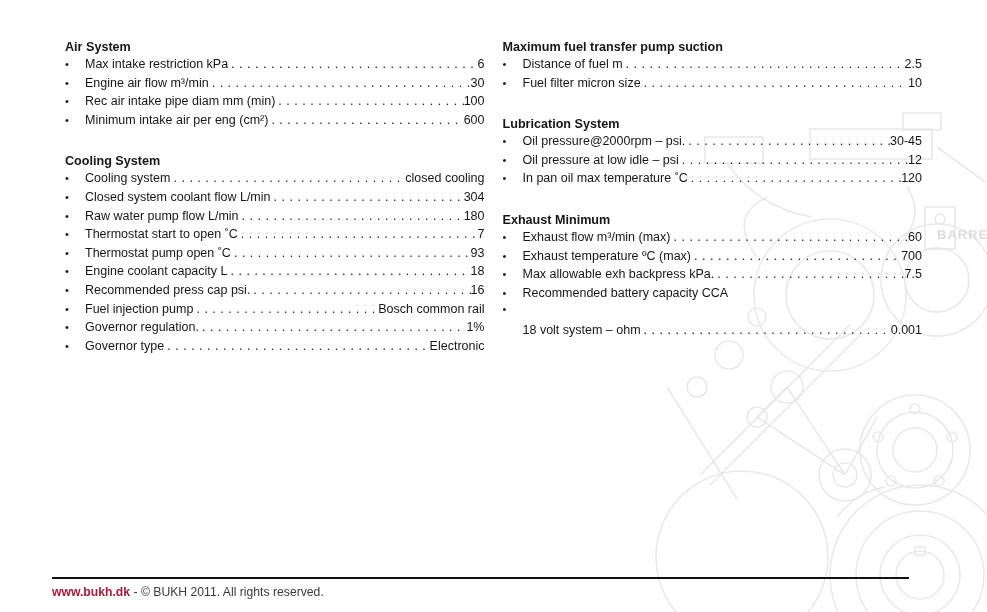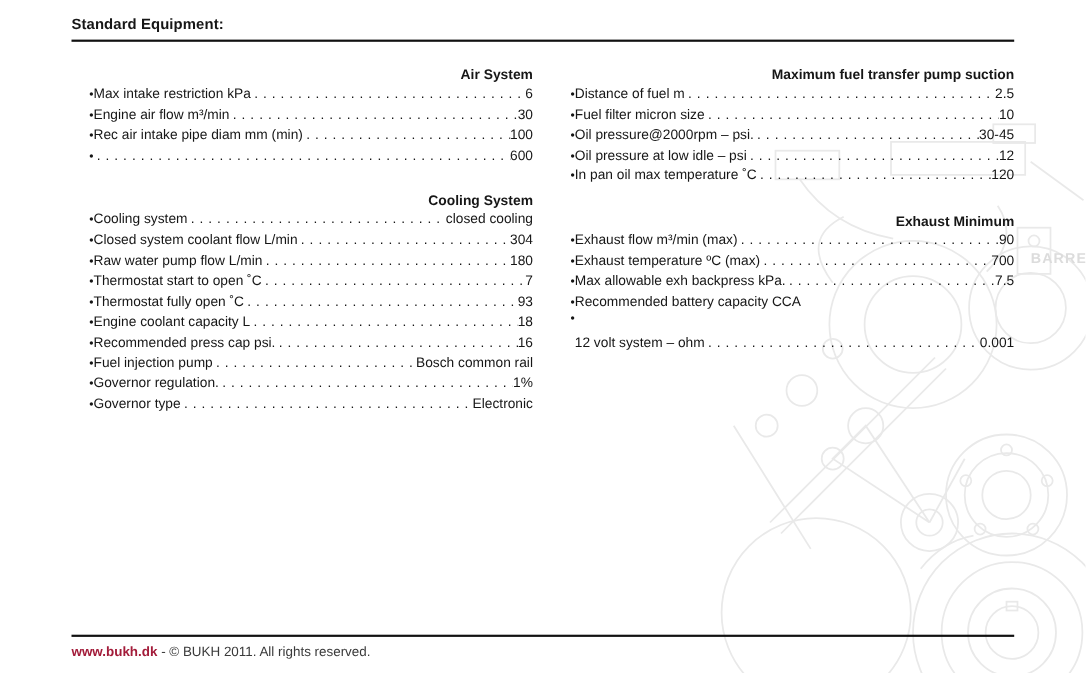--- a/index.html
+++ b/index.html
@@ -10,37 +10,37 @@
   }
   .page { position:absolute; inset:0; }
   .bg-art { position:absolute; right:0; bottom:0; width:380px; height:525px; z-index:0; }
   .content { position:relative; z-index:1; }
 
   .title {
     margin:0 65px; padding:14px 0 7px;
     border-bottom:2px solid #111;
     font-size:13.5px; font-weight:bold; letter-spacing:.1px;
   }
-  .columns { display:flex; gap:18px; margin:0 65px;text-align:right; }
+  .columns { display:flex; gap:18px; margin:17px 65px; }
   .col { flex:1 1 0; min-width:0; }
 
   .sec-heading { font-size:12.6px; font-weight:bold; margin:23px 0 3px; }
   .item { font-size:12.5px; }
   .line { display:flex; align-items:baseline; height:18.6px; }
   .bullet { flex:none; width:20px; font-size:11px; line-height:1; }
   .label { flex:none; white-space:nowrap; }
   .leader { flex:1 1 auto; overflow:hidden; white-space:nowrap; padding:0 3px; min-width:8px; }
   .leader::after {
     content:"..........................................................................................................................";
     letter-spacing:4.5px; color:#161616;
   }
   .value { flex:none; white-space:nowrap; }
 
   .footer {
-    position:absolute; left:65px; width:857px; top:577px;
+    position:absolute; left:52px; width:857px; top:577px;
     border-top:2px solid #111; padding-top:6px;
     font-size:12.2px; color:#3a3a3a; z-index:1;
   }
   .flink { color:var(--link-color, #a31c3a); font-weight:bold; text-decoration:none; cursor:pointer; }
 </style>
 </head>
 <body>
 
 <div class="page">
 
@@ -93,21 +93,20 @@
       <circle cx="313" cy="488" r="64"></circle>
       <circle cx="313" cy="488" r="40"></circle>
       <circle cx="313" cy="488" r="24"></circle>
       <rect x="308" y="460" width="10" height="8"></rect>
       <path d="M230 430 Q250 405 278 400"></path>
     </g>
     <text x="330" y="152" font-size="13" font-weight="bold" fill="#dcdcdc" font-family="Liberation Sans, sans-serif" letter-spacing="1">BARRE</text>
   </svg>
 
   <div class="content">
-    <div class="title">Standard Equipment:</div>
 
     <div class="columns">
       <div class="col">
           <div class="section">
             <div class="sec-heading">Air System</div>
             <div class="item">
               <div class="line">
                 <span class="bullet">•</span>
                 <span class="label">Max intake restriction kPa</span>
                 <span class="leader"></span>
@@ -126,20 +125,21 @@
               <div class="line">
                 <span class="bullet">•</span>
                 <span class="label">Rec air intake pipe diam mm (min)</span>
                 <span class="leader"></span>
                 <span class="value">100</span>
               </div>
             </div>
             <div class="item">
               <div class="line">
                 <span class="bullet">•</span>
+                <span class="label">Minimum intake air per eng (cm²)</span>
                 <span class="leader"></span>
                 <span class="value">600</span>
               </div>
             </div>
           </div>
           <div class="section">
             <div class="sec-heading">Cooling System</div>
             <div class="item">
               <div class="line">
                 <span class="bullet">•</span>
@@ -168,21 +168,21 @@
               <div class="line">
                 <span class="bullet">•</span>
                 <span class="label">Thermostat start to open ˚C</span>
                 <span class="leader"></span>
                 <span class="value">7</span>
               </div>
             </div>
             <div class="item">
               <div class="line">
                 <span class="bullet">•</span>
-                <span class="label">Thermostat fully open ˚C</span>
+                <span class="label">Thermostat pump open ˚C</span>
                 <span class="leader"></span>
                 <span class="value">93</span>
               </div>
             </div>
             <div class="item">
               <div class="line">
                 <span class="bullet">•</span>
                 <span class="label">Engine coolant capacity L</span>
                 <span class="leader"></span>
                 <span class="value">18</span>
@@ -238,20 +238,21 @@
             <div class="item">
               <div class="line">
                 <span class="bullet">•</span>
                 <span class="label">Fuel filter micron size</span>
                 <span class="leader"></span>
                 <span class="value">10</span>
               </div>
             </div>
           </div>
           <div class="section">
+            <div class="sec-heading">Lubrication System</div>
             <div class="item">
               <div class="line">
                 <span class="bullet">•</span>
                 <span class="label">Oil pressure@2000rpm – psi.</span>
                 <span class="leader"></span>
                 <span class="value">30-45</span>
               </div>
             </div>
             <div class="item">
               <div class="line">
@@ -270,21 +271,21 @@
               </div>
             </div>
           </div>
           <div class="section">
             <div class="sec-heading">Exhaust Minimum</div>
             <div class="item">
               <div class="line">
                 <span class="bullet">•</span>
                 <span class="label">Exhaust flow m³/min (max)</span>
                 <span class="leader"></span>
-                <span class="value">90</span>
+                <span class="value">60</span>
               </div>
             </div>
             <div class="item">
               <div class="line">
                 <span class="bullet">•</span>
                 <span class="label">Exhaust temperature ºC (max)</span>
                 <span class="leader"></span>
                 <span class="value">700</span>
               </div>
             </div>
@@ -303,21 +304,21 @@
                 <span class="bullet">•</span>
                 <span class="label">Recommended battery capacity CCA</span>
               </div>
             </div>
             <div class="item">
               <div class="line">
                 <span class="bullet">•</span>
               </div>
               <div class="line">
                 <span class="bullet"></span>
-                <span class="label">12 volt system – ohm</span>
+                <span class="label">18 volt system – ohm</span>
                 <span class="leader"></span>
                 <span class="value">0.001</span>
               </div>
             </div>
           </div>
         </div>
     </div>
   </div>
 
   <div class="footer"><span class="flink">www.bukh.dk</span><span> - © BUKH 2011. All rights reserved.</span></div>

